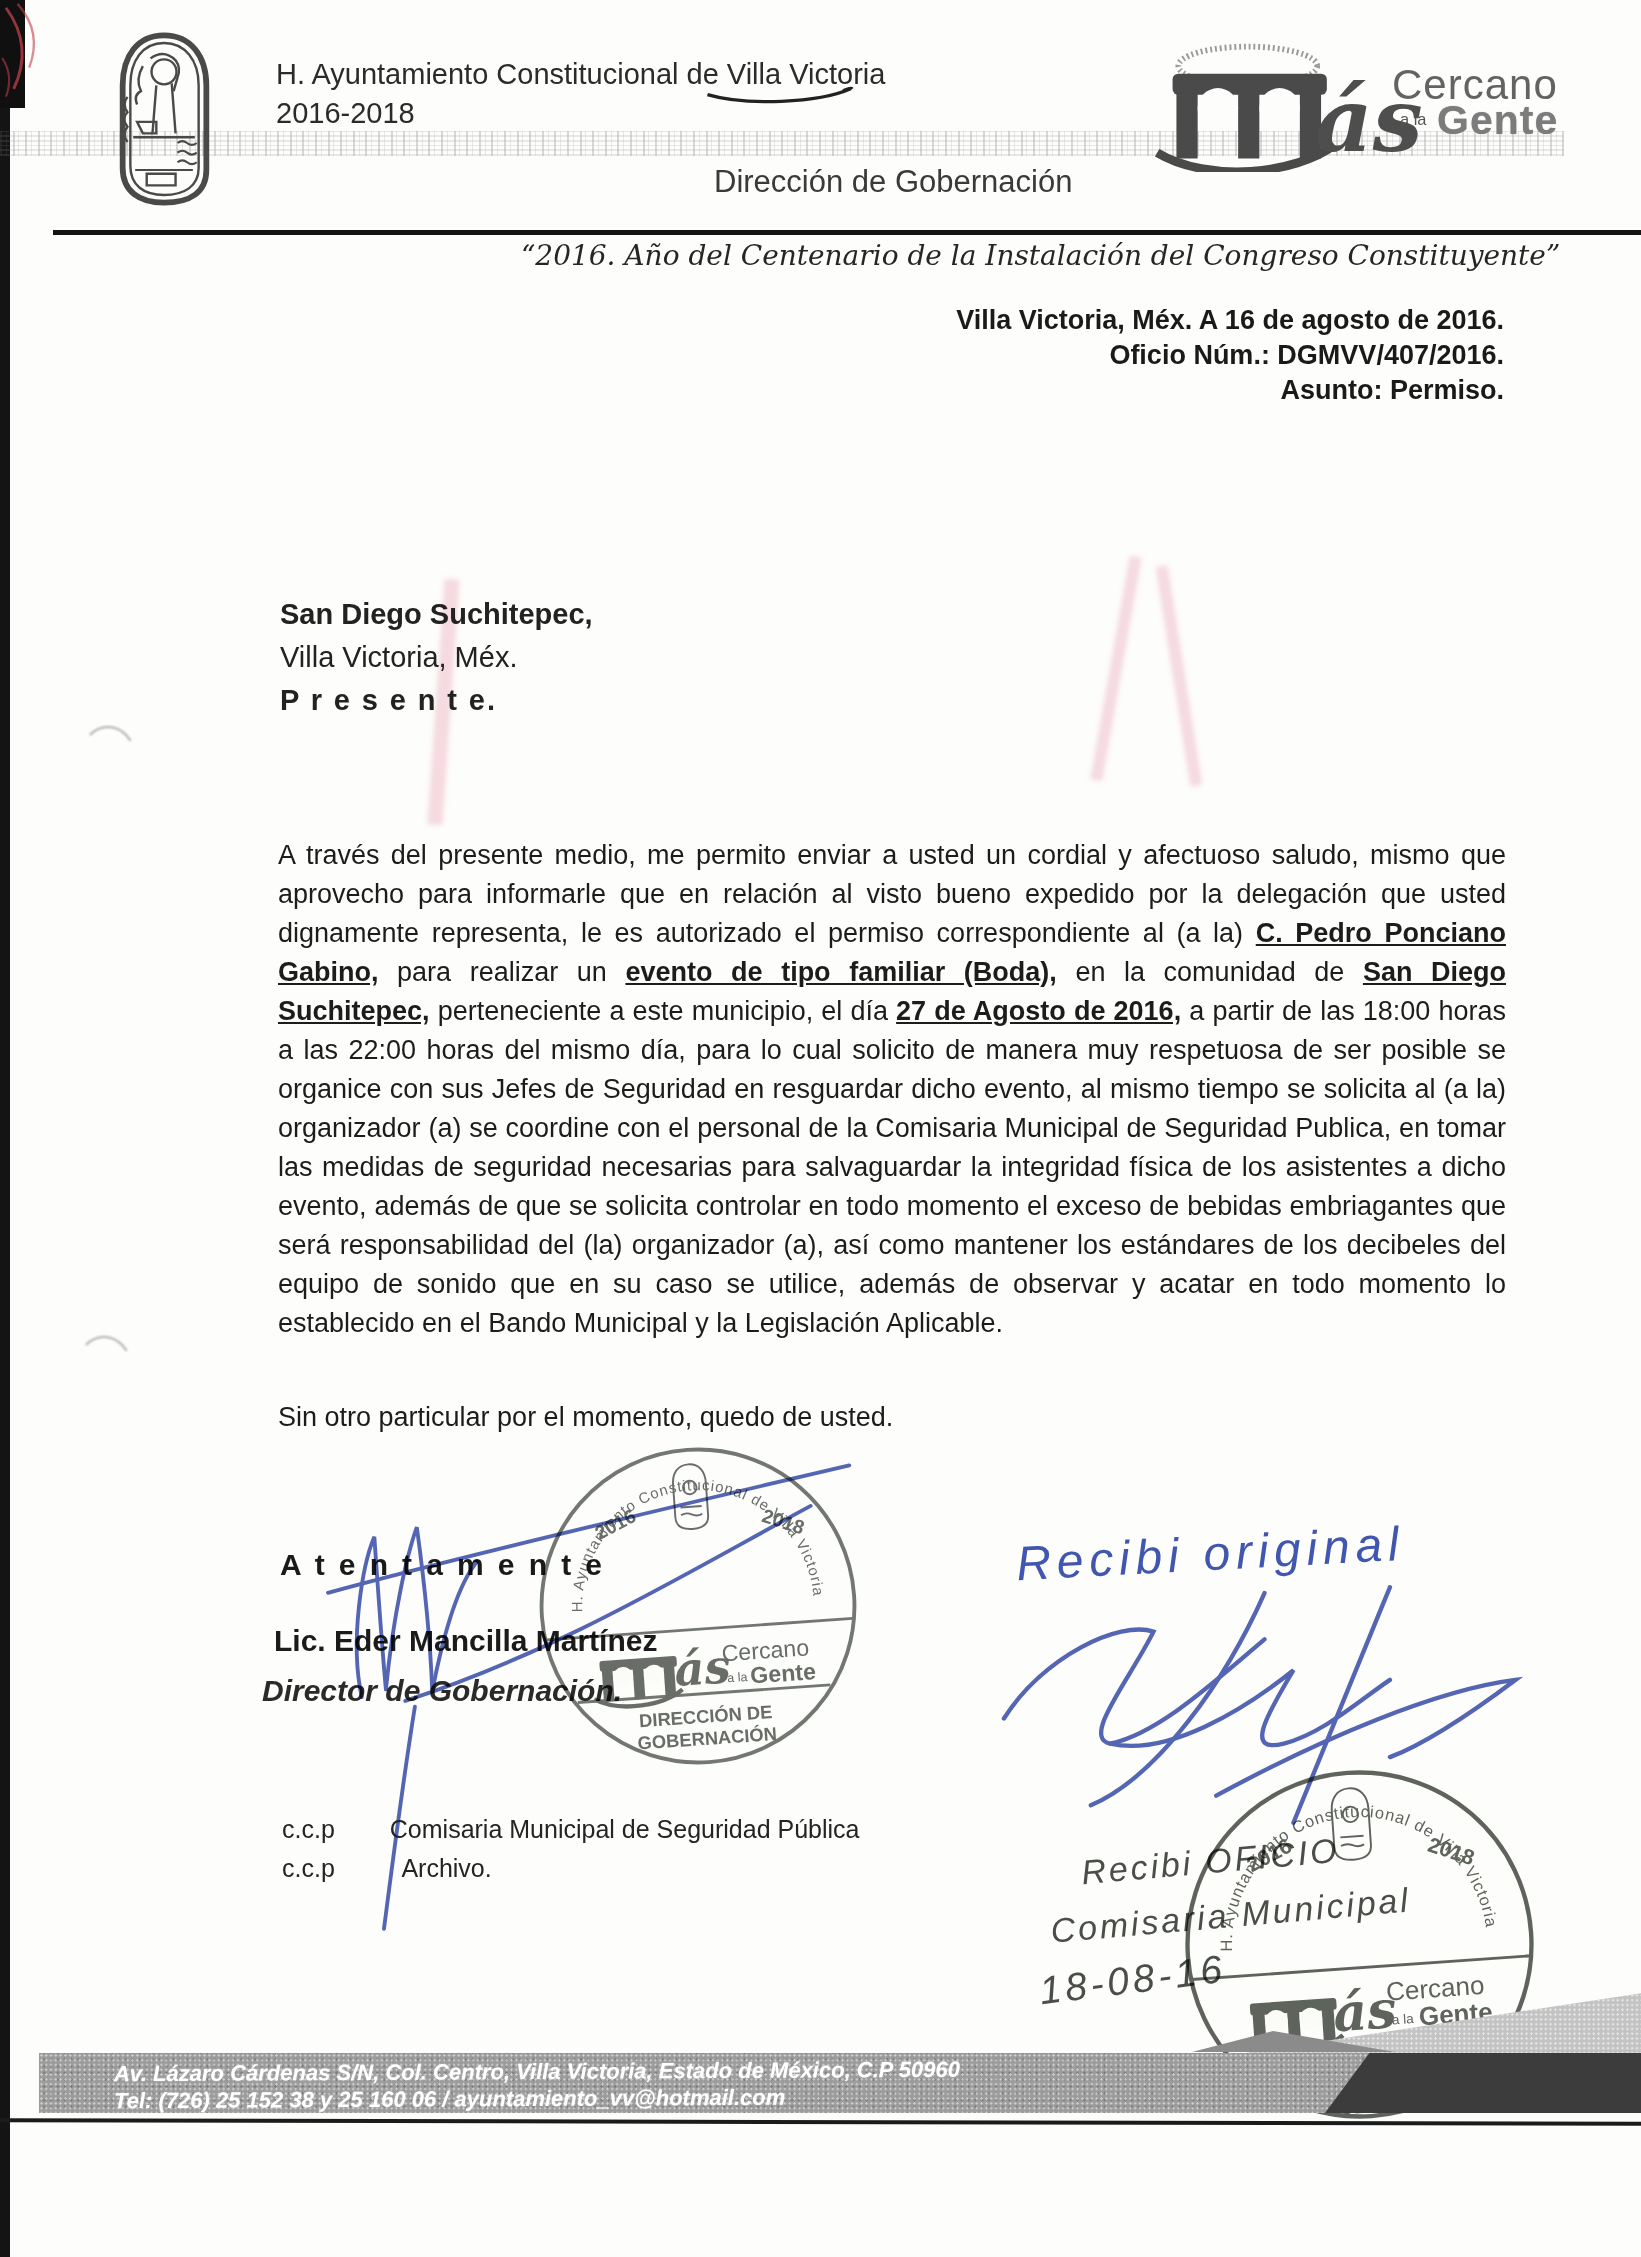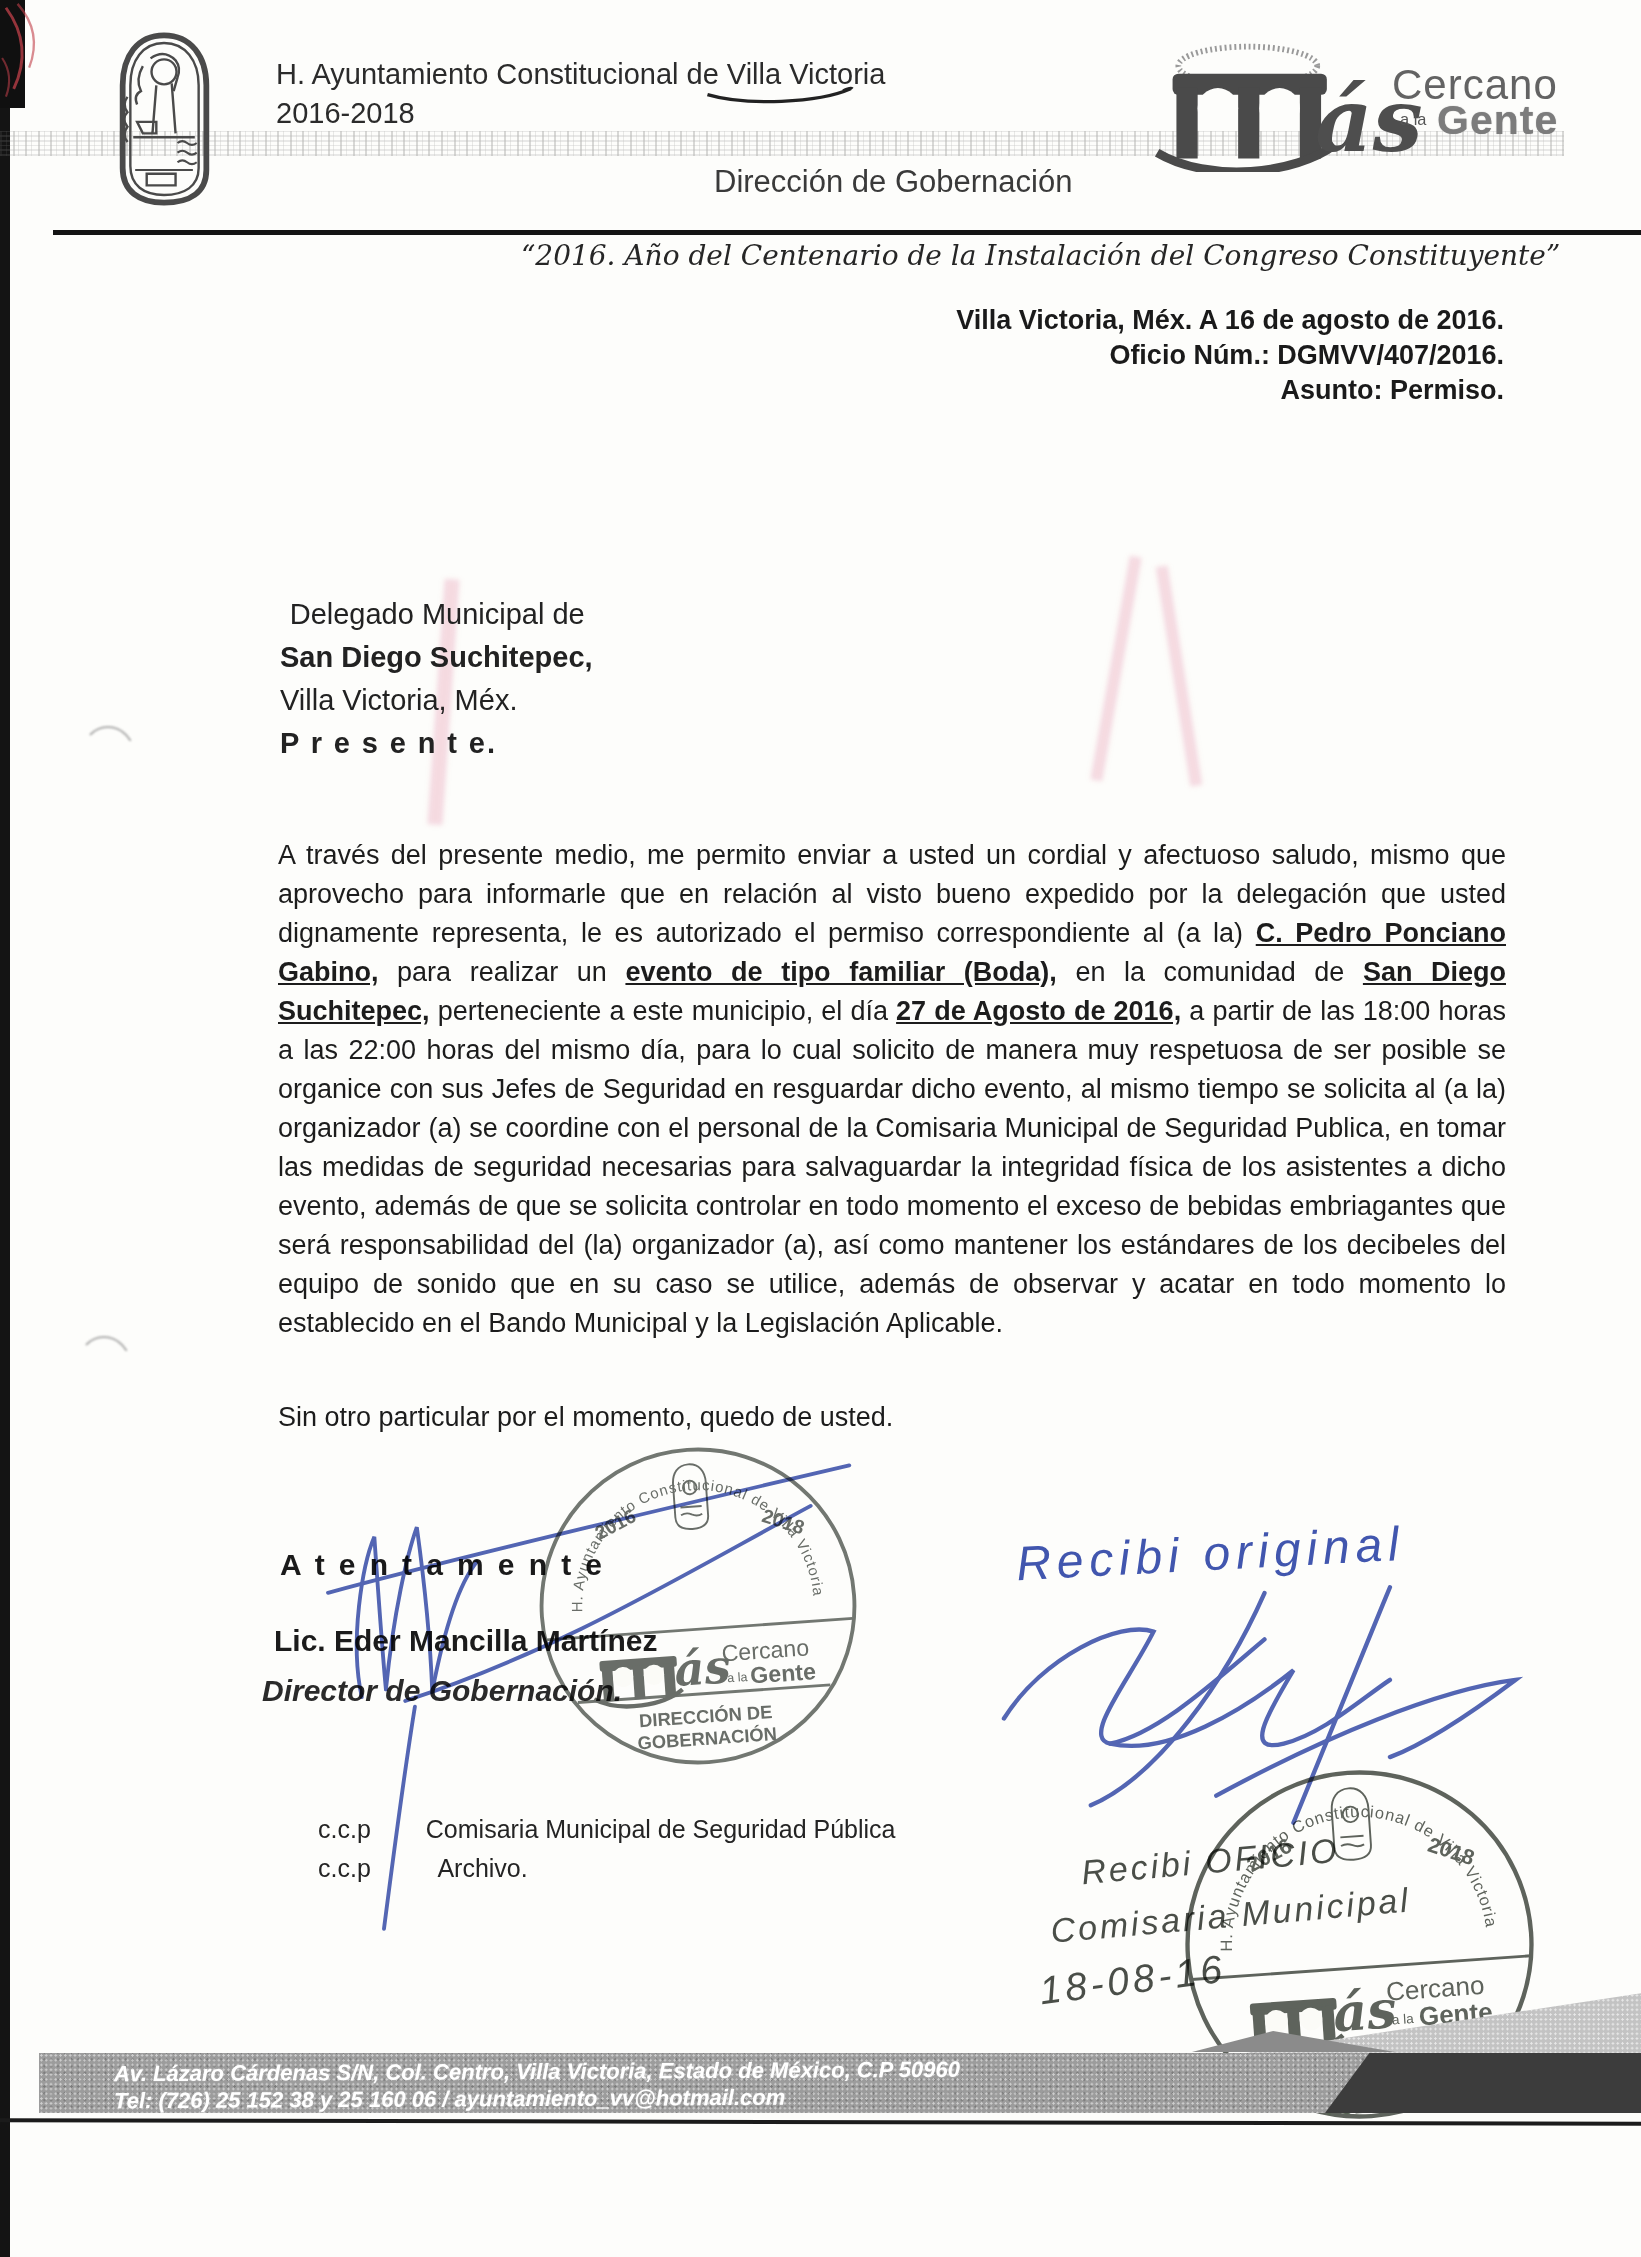--- a/index.html
+++ b/index.html
@@ -64,21 +64,21 @@
 
   
   .hw-blue{ color:#4156ae; font-style:italic; }
   .hw-recibi-original{ left:1016px; top:1526px; font-size:48px; transform:rotate(-3deg); letter-spacing:5.8px;}
   .hw-dark{ color:#4a4e48; font-style:italic; }
   .hw-l1{ left:1081px; top:1842px; font-size:34px; transform:rotate(-5deg); letter-spacing:2.9px;}
   .hw-l2{ left:1050px; top:1896px; font-size:34px; transform:rotate(-5deg); letter-spacing:2.9px;}
   .hw-l3{ left:1039px; top:1958px; font-size:39px; transform:rotate(-7deg); letter-spacing:3.9px;}
 
   
-  .ccp{ left:280px; top:1809px; font-size:25px; color:#242424; line-height:37px;margin-left:36px;}
+  .ccp{ left:280px; top:1809px; font-size:25px; color:#242424; line-height:37px;}
   .ccp td{ padding-right:53px; }
 
   
   .stamp{ mix-blend-mode:multiply; }
   .stamp1{ left:529px; top:1437px; width:338px; height:338px; transform:rotate(-4deg); opacity:.92;}
   .stamp2{ left:1174px; top:1759px; width:371px; height:371px; transform:rotate(-4deg); opacity:.95;}
 
   
   .pink{ background:rgba(221,125,155,.28); filter:blur(2.9px); }
 
@@ -162,21 +162,20 @@
     <span class="gente">Gente</span>
   </div>
 
   <div class="abs meta">
     <div>Villa Victoria, Méx. A 16 de agosto de 2016.</div>
     <div>Oficio Núm.: DGMVV/407/2016.</div>
     <div>Asunto: Permiso.</div>
   </div>
 
   <div class="abs recipient">
-    <div class="indent">Delegado Municipal de</div>
     <div class="b">San Diego Suchitepec,</div>
     <div>Villa Victoria, Méx.</div>
     <div class="b spaced">P r e s e n t e.</div>
   </div>
 
   <p class="abs body-p"><span>A través del presente medio, me permito enviar a usted un cordial y afectuoso saludo, mismo que aprovecho para informarle que en relación al visto bueno expedido por la delegación que usted dignamente representa, le es autorizado el permiso correspondiente al (a la) </span><span class="bu">C. Pedro Ponciano Gabino,</span><span> para realizar un </span><span class="bu">evento de tipo familiar (Boda),</span><span> en la comunidad de </span><span class="bu">San Diego Suchitepec,</span><span> perteneciente a este municipio, el día </span><span class="bu">27 de Agosto de 2016,</span><span> a partir de las 18:00 horas a las 22:00 horas del mismo día, para lo cual solicito de manera muy respetuosa de ser posible se organice con sus Jefes de Seguridad en resguardar dicho evento, al mismo tiempo se solicita al (a la) organizador (a) se coordine con el personal de la Comisaria Municipal de Seguridad Publica, en tomar las medidas de seguridad necesarias para salvaguardar la integridad física de los asistentes a dicho evento, además de que se solicita controlar en todo momento el exceso de bebidas embriagantes que será responsabilidad del (la) organizador (a), así como mantener los estándares de los decibeles del equipo de sonido que en su caso se utilice, además de observar y acatar en todo momento lo establecido en el Bando Municipal y la Legislación Aplicable.</span></p>
 
   <div class="abs closing">Sin otro particular por el momento, quedo de usted.</div>
 
   <div class="abs atent">A t e n t a m e n t e</div>

